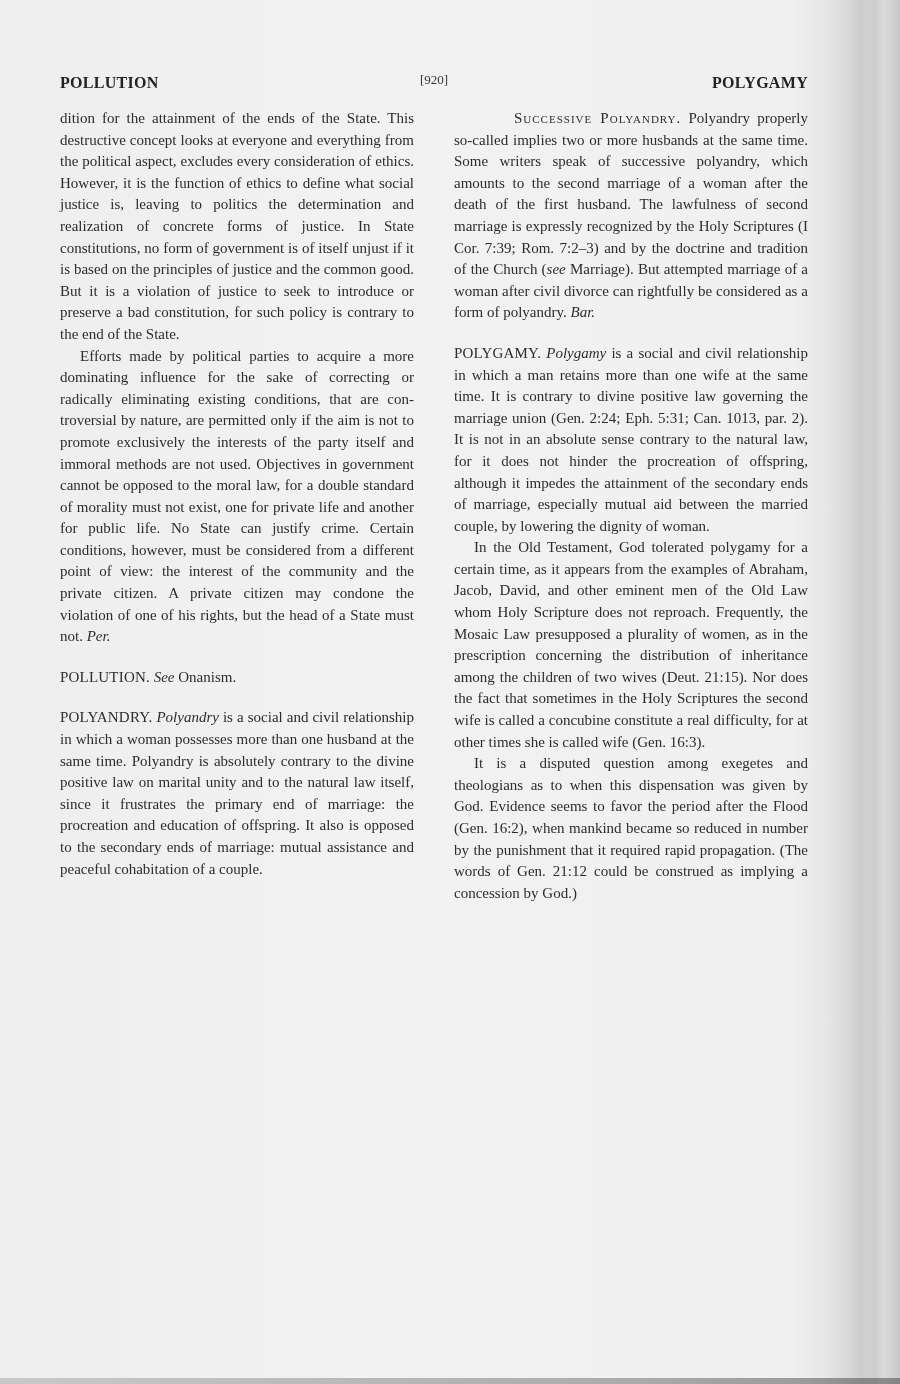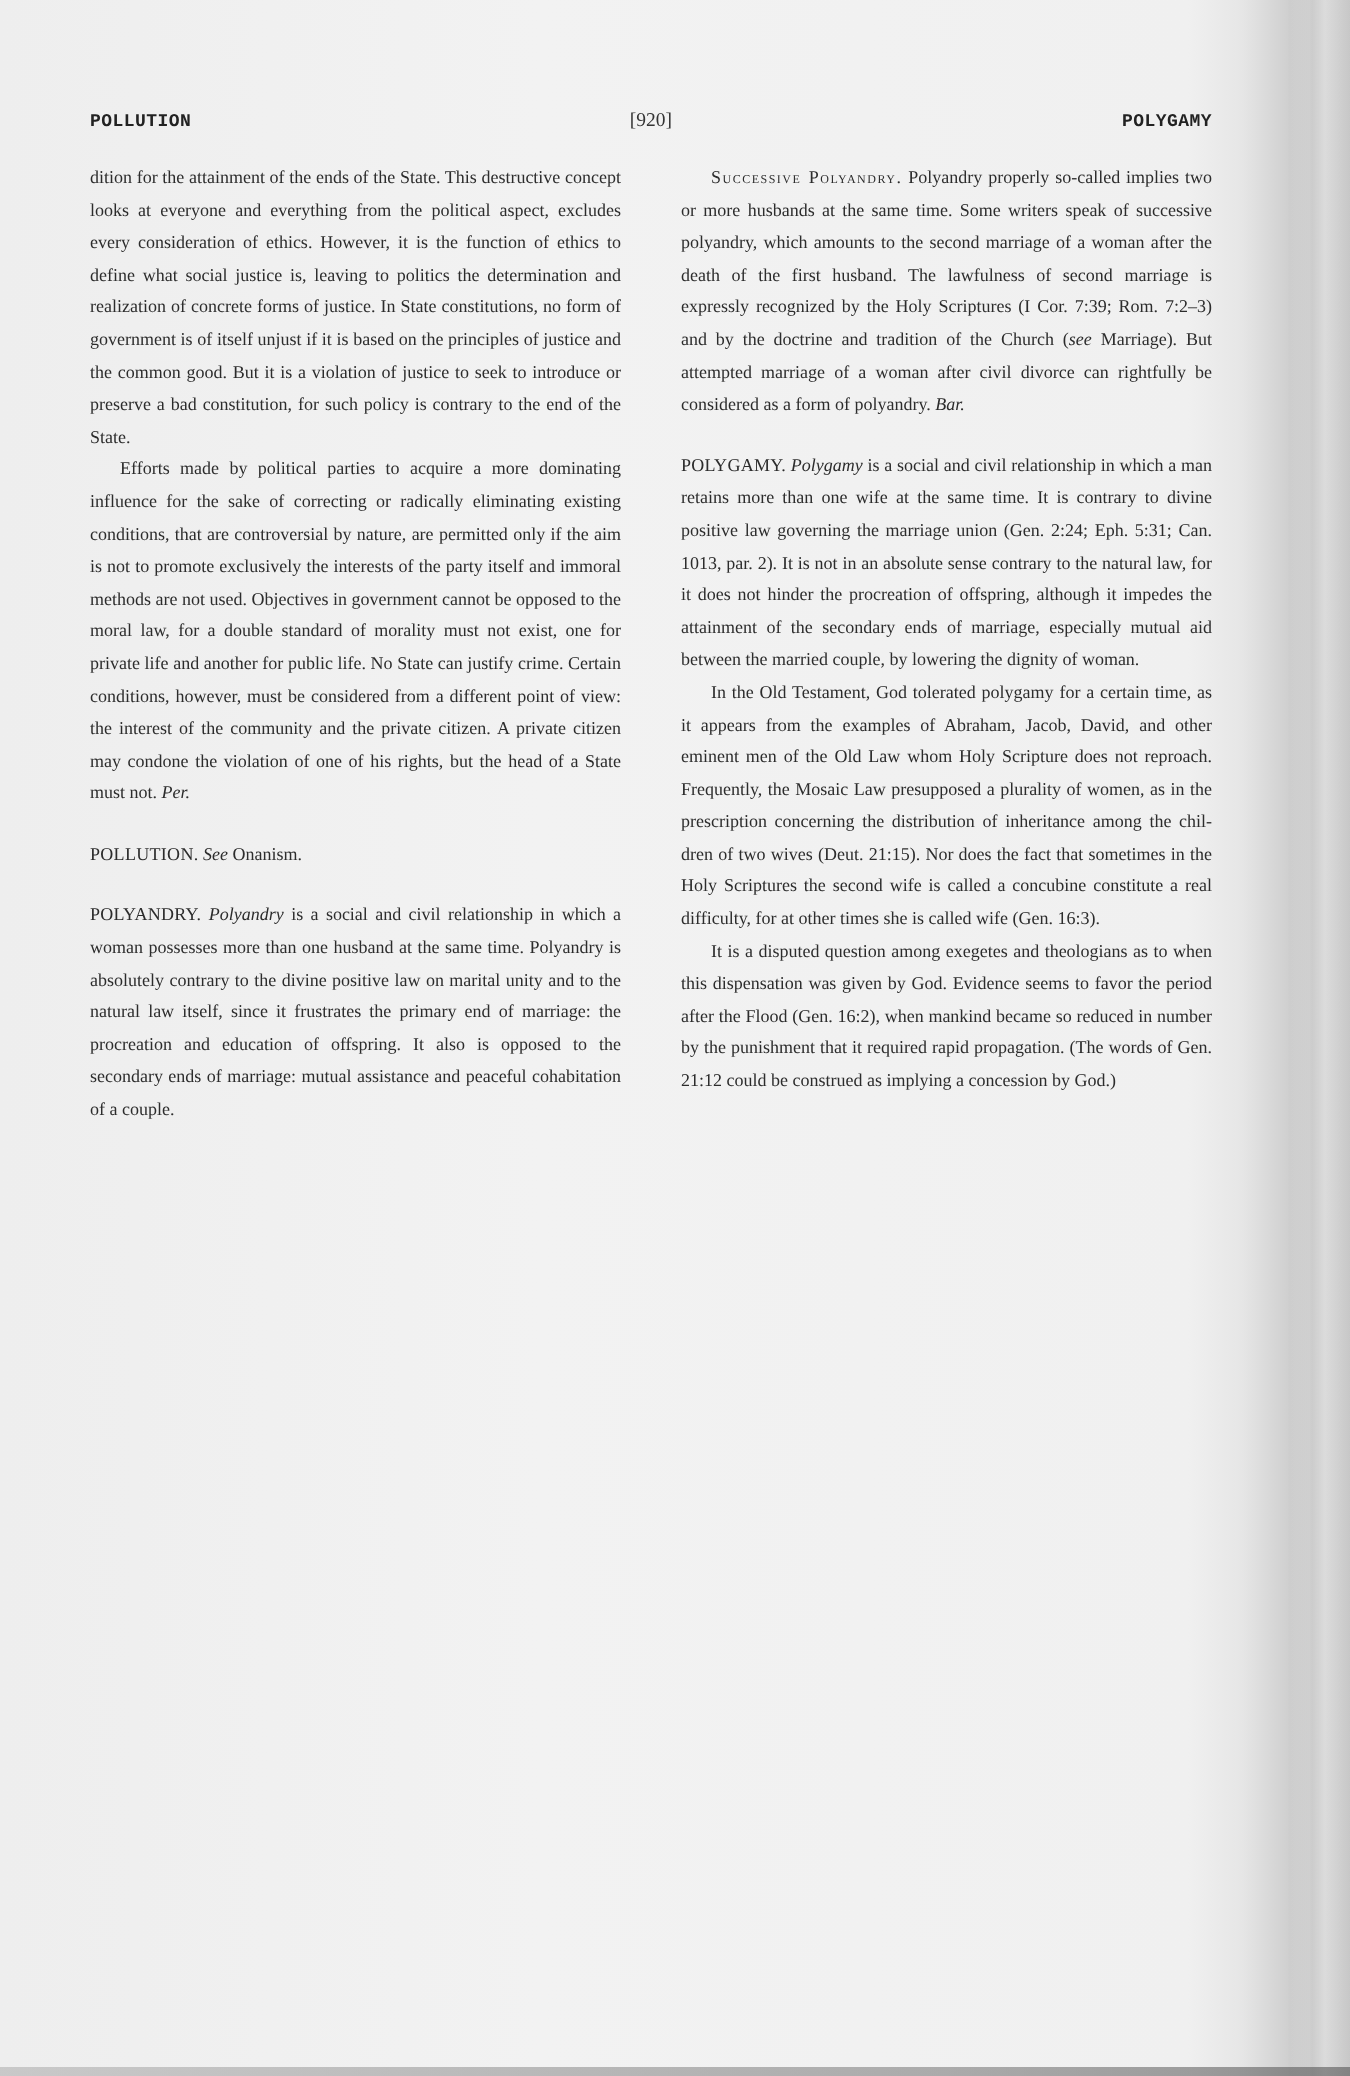--- a/index.html
+++ b/index.html
@@ -21,42 +21,42 @@
   .bottom-edge {
     position: absolute; left: 0; bottom: 0; width: 900px; height: 6px;
     background: linear-gradient(90deg, #b0b0b0, #7c7c7c 70%, #555 100%);
     opacity: 0.6;
   }
   .running-head {
     position: absolute; top: 74px; left: 60px; width: 748px; height: 24px;
   }
   .rh-left, .rh-right {
     position: absolute; top: 0;
-    font-family: Liberation Mono, monospace;
-    font-weight: bold; font-size: 12px; letter-spacing: 0.3px; color: #222;
+    font-family: Liberation Serif, serif;
+    font-weight: bold; font-size: 16px; letter-spacing: 0.3px; color: #222;
   }
   .rh-left { left: 0; }
   .rh-right { right: 0; }
   .rh-center {
     position: absolute; top: -2px; left: 0; right: 0; text-align: center;
     font-family: "Liberation Serif", serif; font-size: 13px; color: #333;
   }
   .col {
     position: absolute; top: 108px; width: 354px;
     font-family: "Liberation Serif", serif;
-    font-size: 12px; line-height: 21.6px;
+    font-size: 15px; line-height: 21.6px;
     text-align: justify; hyphens: manual;
   }
   .col-left { left: 60px; }
   .col-right { left: 454px; }
   .col p { margin: 0; }
   .col p.indent { text-indent: 20px; }
   .col .entry { margin-top: 19px; }
   .headword { font-weight: normal; letter-spacing: 0.2px; }
-  .smallcaps { font-variant: small-caps; letter-spacing: 1px; }
+  .smallcaps { font-variant: small-caps; letter-spacing: 1px; margin-left: 40px; }
 </style>
 </head>
 <body>
 
 <div class="page">
 
   <div class="running-head">
     <span class="rh-left">POLLUTION</span>
     <span class="rh-center">[920]</span>
     <span class="rh-right">POLYGAMY</span>

